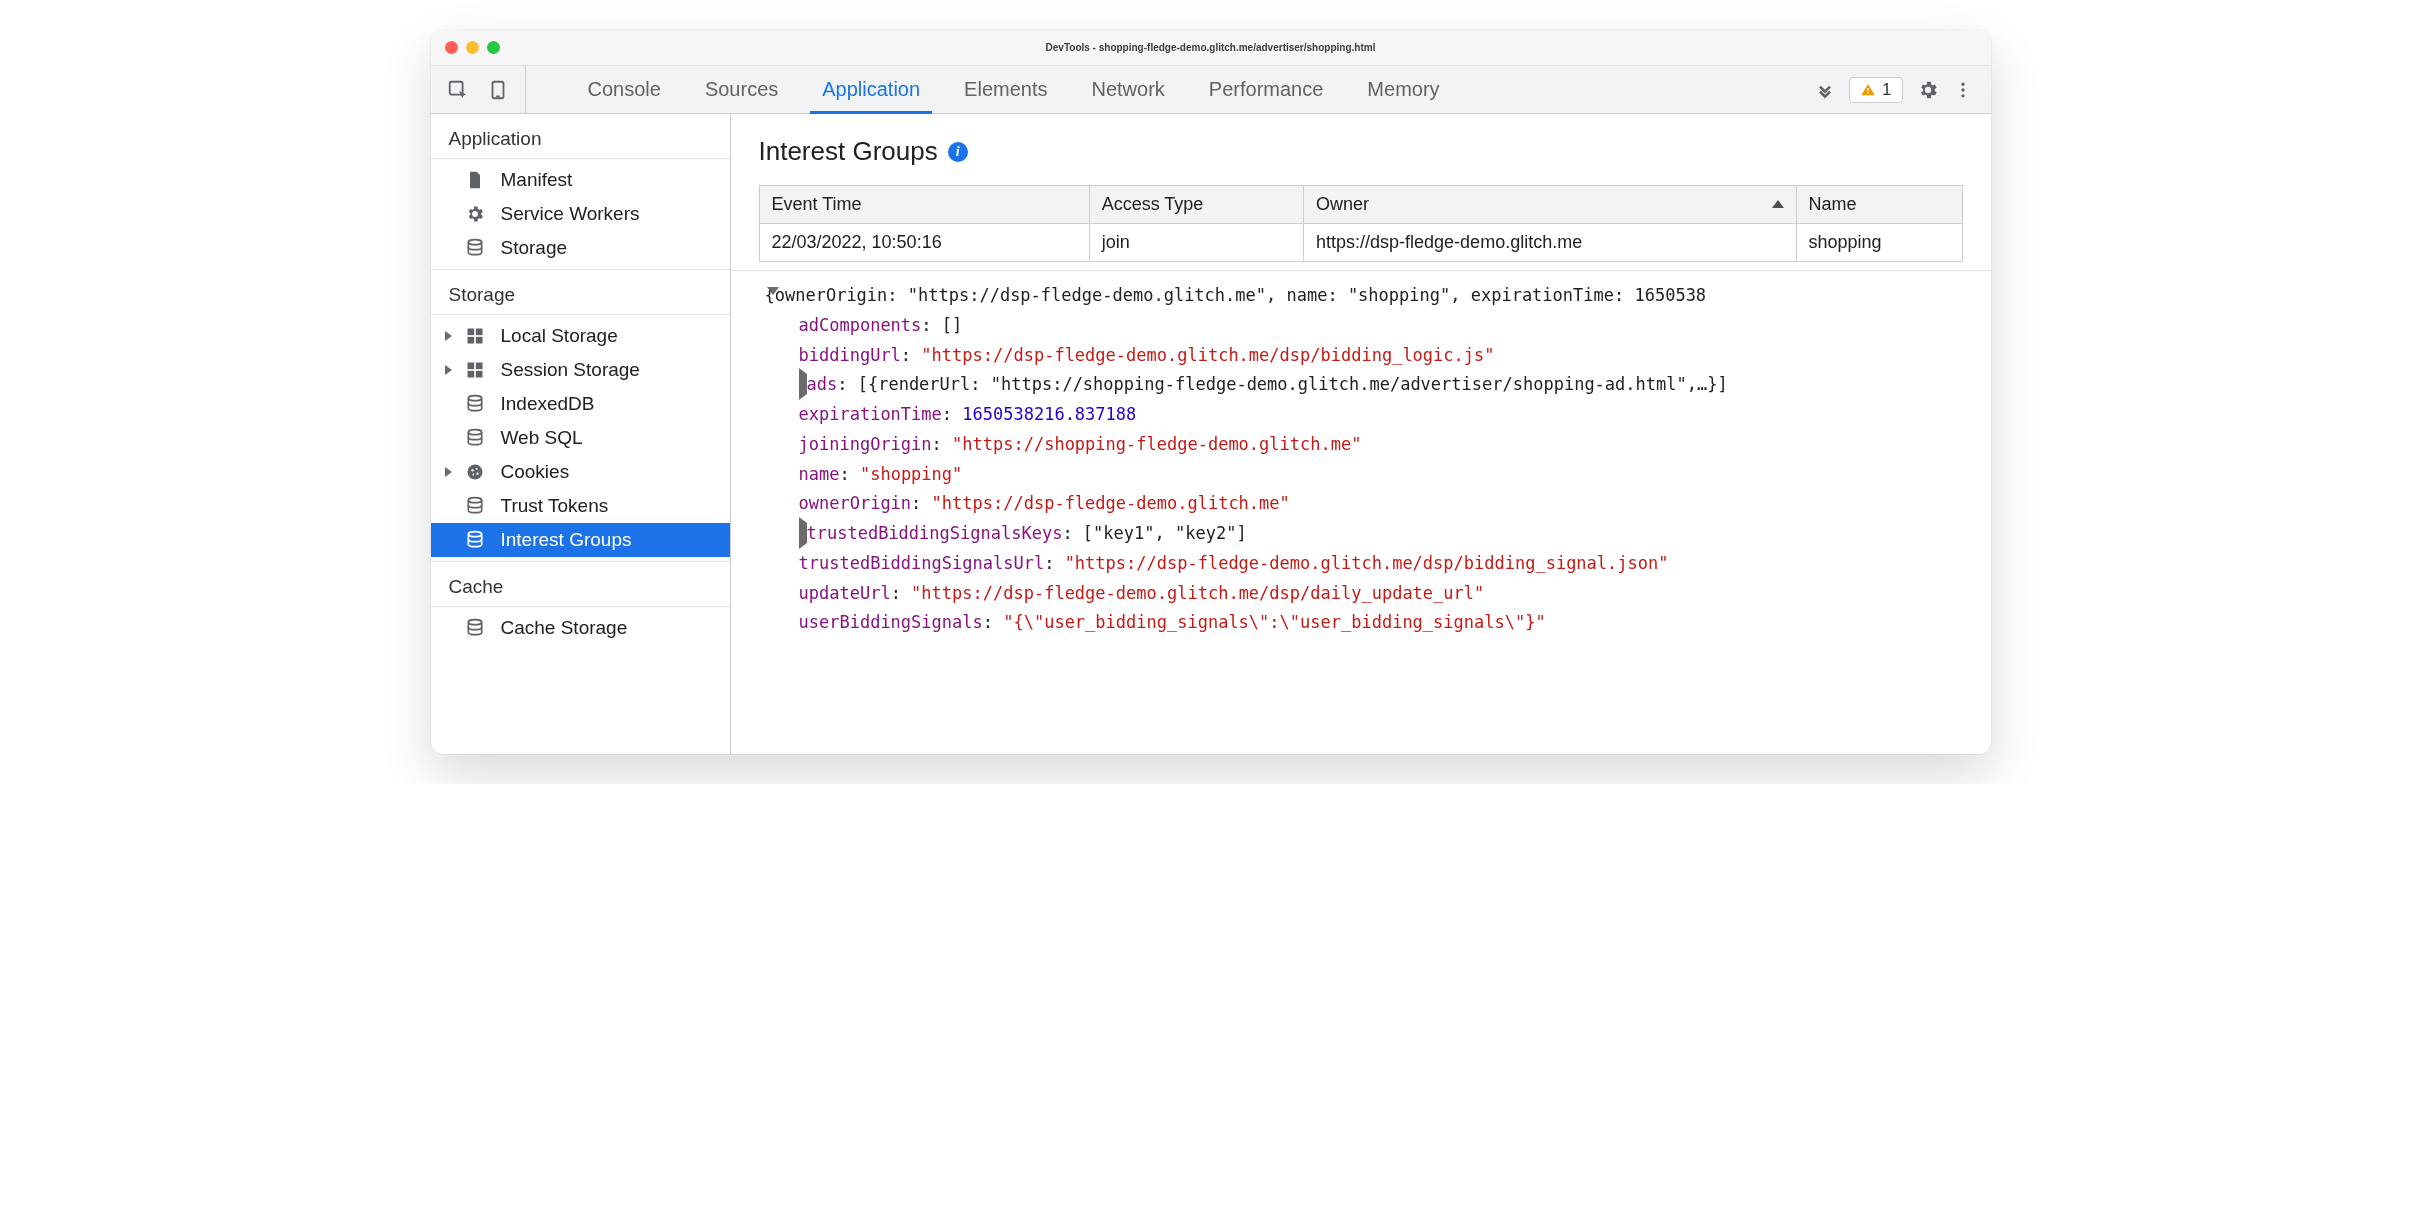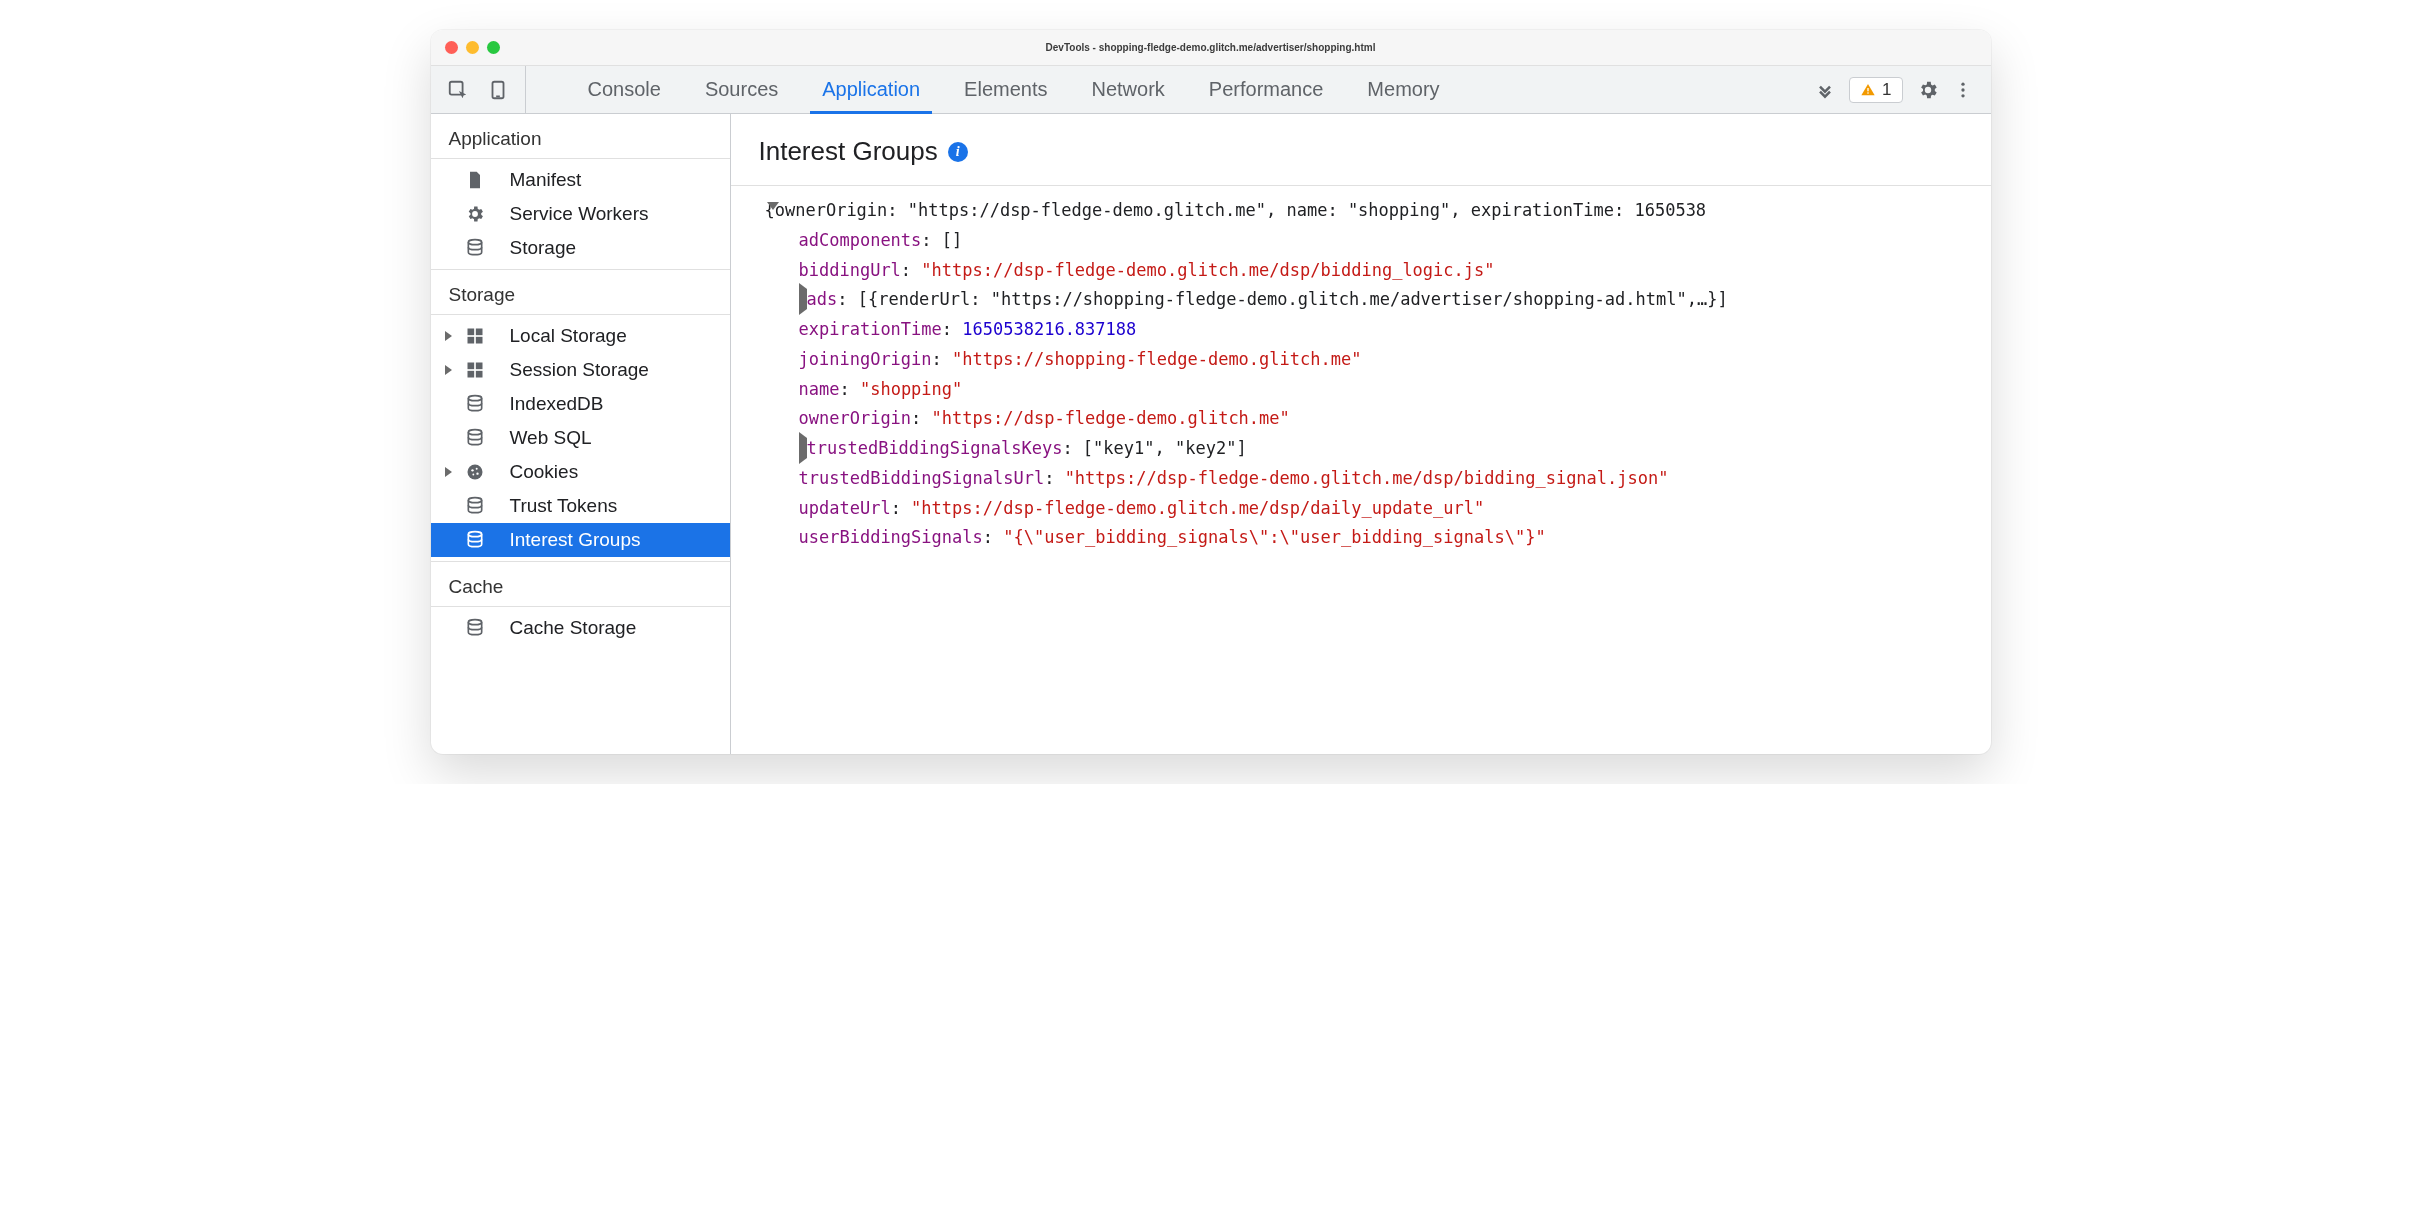--- a/index.html
+++ b/index.html
@@ -103,21 +103,21 @@
     overflow:hidden;
   }
   .section-title {
     padding: 14px 18px 8px;
     color:#333;
     border-bottom:1px solid var(--light-border);
   }
   .section-title:not(:first-child){ border-top:1px solid var(--light-border); }
   .tree { padding: 4px 0; }
   .tree-item {
-    display:flex; align-items:center; gap:25px;
+    display:flex; align-items:center; gap:16px;
     padding: 6px 10px 6px 34px;
     cursor:pointer;
     white-space:nowrap;
     position:relative;
   }
   .tree-item.selected {
     background: var(--selection-blue);
     color:#fff;
   }
   .tree-item .chev {
@@ -387,20 +387,38 @@
           </div>
         </div>
       </div>
 
     <div class="main">
       <div class="main-header">
         <span>Interest Groups</span>
         <span class="info-badge">i</span>
       </div>
 
+      <table class="data">
+        <thead>
+            <tr>
+              <th>Event Time</th>
+              <th>Access Type</th>
+              <th>Owner<span class="sort-arrow"></span></th>
+              <th>Name</th>
+            </tr>
+          </thead>
+        <tbody>
+            <tr>
+              <td>22/03/2022, 10:50:16</td>
+              <td>join</td>
+              <td>https://dsp-fledge-demo.glitch.me</td>
+              <td>shopping</td>
+            </tr>
+          </tbody>
+      </table>
 
       <div class="detail">
           <div class="row root"><span class="tw open"></span><span class="plain">{ownerOrigin: "https://dsp-fledge-demo.glitch.me", name: "shopping", expirationTime: 1650538</span></div>
           <div class="child"><span class="prop">adComponents</span><span class="plain">: </span><span class="plain">[]</span></div>
           <div class="child"><span class="prop">biddingUrl</span><span class="plain">: </span><span class="str">"https://dsp-fledge-demo.glitch.me/dsp/bidding_logic.js"</span></div>
           <div class="child"><span class="tw closed"></span><span class="prop">ads</span><span class="plain">: </span><span class="plain">[{renderUrl: "https://shopping-fledge-demo.glitch.me/advertiser/shopping-ad.html",…}]</span></div>
           <div class="child"><span class="prop">expirationTime</span><span class="plain">: </span><span class="num">1650538216.837188</span></div>
           <div class="child"><span class="prop">joiningOrigin</span><span class="plain">: </span><span class="str">"https://shopping-fledge-demo.glitch.me"</span></div>
           <div class="child"><span class="prop">name</span><span class="plain">: </span><span class="str">"shopping"</span></div>
           <div class="child"><span class="prop">ownerOrigin</span><span class="plain">: </span><span class="str">"https://dsp-fledge-demo.glitch.me"</span></div>

